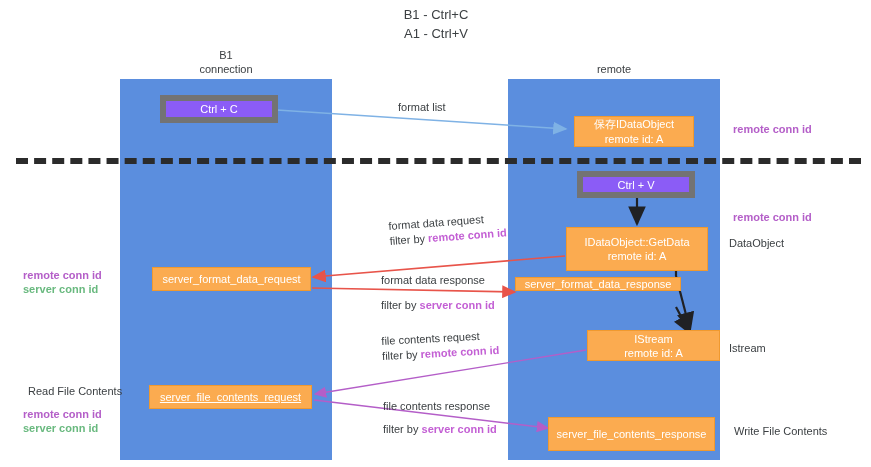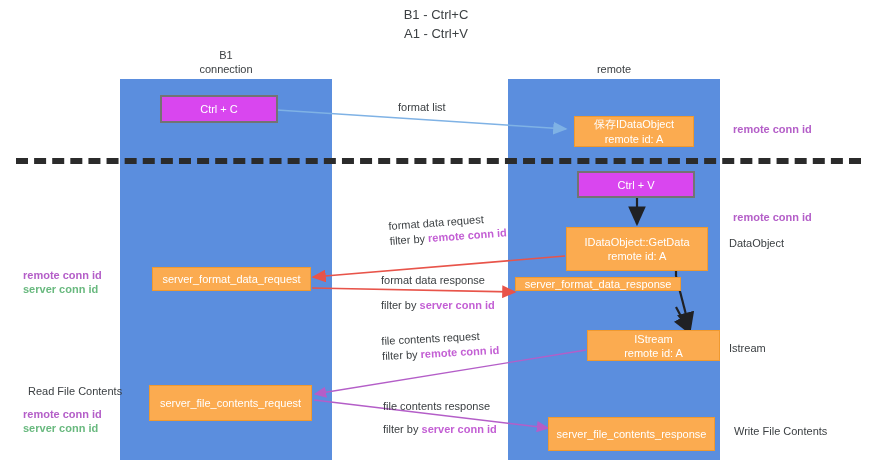--- a/index.html
+++ b/index.html
@@ -26,21 +26,21 @@
   }
 
   
   .node{
     position:absolute;box-sizing:border-box;
     display:flex;flex-direction:column;
     align-items:center;justify-content:center;
     color:#ffffff;font-size:11px;line-height:14px;
     text-align:center;z-index:6;
   }
-  .node.green{background:#d946ef;border:2px solid #737373;}
+  .node.green{background:#8b5cf6;border:6px solid #737373;}
   .node.orange{background:#fbab50;border:1px solid #f0992f;}
   .node .l2{font-size:11px;}
 
   
   .sidelabel{
     position:absolute;font-size:11px;line-height:15px;
     white-space:pre;color:#3c4043;z-index:7;
   }
   .sidelabel.purple{color:#b45ec8;font-weight:bold;}
   .sidelabel.green{color:#69b97f;font-weight:bold;}
@@ -137,21 +137,21 @@
 
   <div class="node orange" style="left:515px;top:277px;width:166px;height:14px;">
     <span>server_format_data_response</span>
   </div>
 
   <div class="node orange" style="left:587px;top:330px;width:133px;height:31px;">
     <span>IStream</span>
     <span class="l2">remote id: A</span>
   </div>
 
-  <div class="node orange" style="left:149px;top:385px;width:163px;height:36px;">
+  <div class="node orange" style="left:149px;top:385px;width:163px;height:24px;text-decoration:underline;">
     <span>server_file_contents_request</span>
   </div>
 
   <div class="node orange" style="left:548px;top:417px;width:167px;height:34px;">
     <span>server_file_contents_response</span>
   </div>
 
   <div class="edgelabel" style="left:398px;top:100px;">
     <span>format list</span>
   </div>

